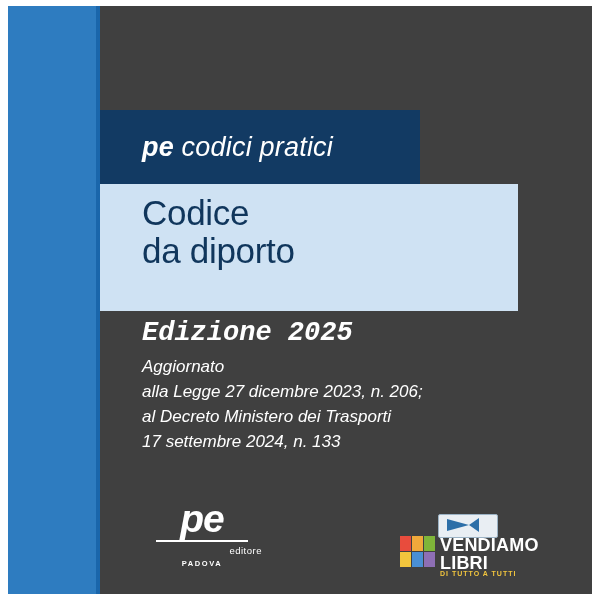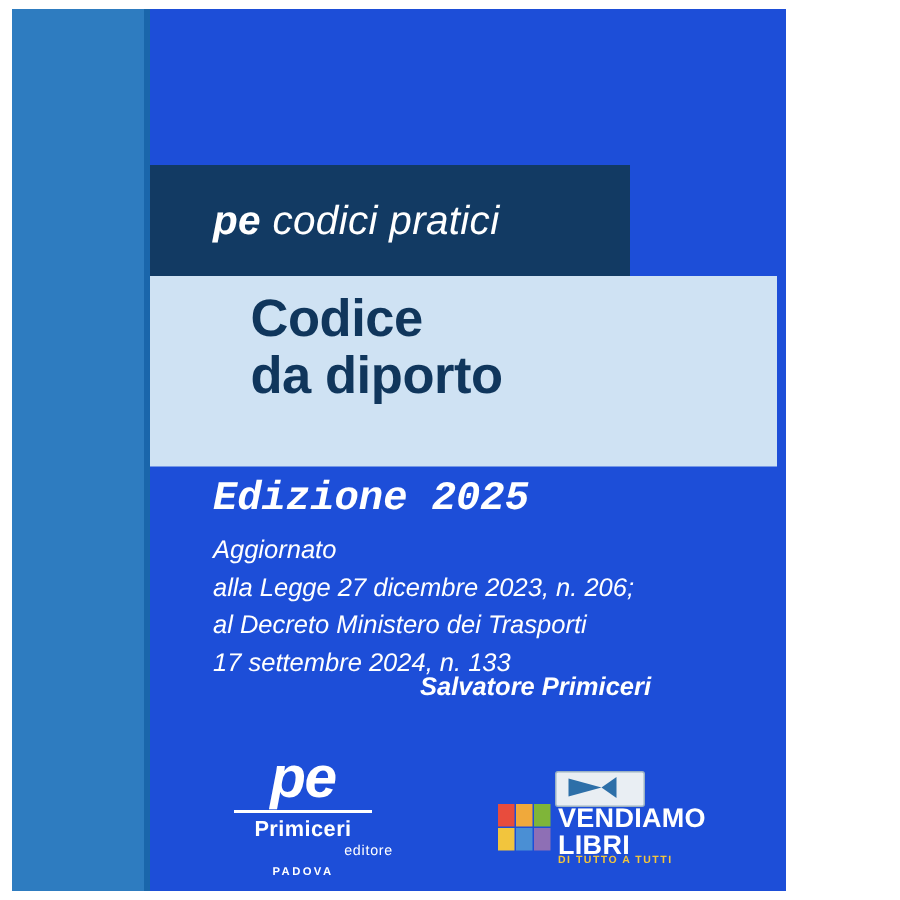--- a/index.html
+++ b/index.html
@@ -19,23 +19,23 @@
     top: 0;
     width: 600px;
     height: 600px;
     background: #ffffff;
   }
   
   .page {
     position: absolute;
     left: 8px;
     top: 6px;
-    width: 516px;
+    width: 584px;
     height: 588px;
-    background: #1d4ed8;
+    background: #404040;
     box-sizing: border-box;
     padding-left: 36px;
   }
   
   .spine-band {
     position: absolute;
     left: 0px;
     top: 0px;
     width: 92px;
     height: 588px;
@@ -82,24 +82,23 @@
     height: 127px;
     background: #cfe2f3;
   }
   .title {
     position: absolute;
     left: 42px;
     top: 10px;
     width: 370px;
     color: #10365c;
     font-size: 35px;
-    font-weight: 700;
+    font-weight: 400;
     line-height: 1.08;
     letter-spacing: -0.3px;
-    margin-left: 25px;
   }
   
   .edition {
     position: absolute;
     left: 134px;
     top: 312px;
     color: #ffffff;
     font-size: 27px;
     font-weight: 700;
     font-style: italic;
@@ -278,27 +277,25 @@
     <div class="edition">Edizione 2025</div>
 
     <div class="updates">
       <div>Aggiornato</div>
       <div>alla Legge 27 dicembre 2023, n. 206;</div>
       <div>al Decreto Ministero dei Trasporti</div>
       <div>17 settembre 2024, n. 133</div>
     </div>
 
     <div class="curator">
-      <span class="name">Salvatore Primiceri</span>
     </div>
 
     <div class="publisher">
       <div class="pe">pe</div>
       <div class="rule"></div>
-      <div class="name">Primiceri</div>
       <div class="role">editore</div>
       <div class="city">PADOVA</div>
     </div>
 
     <div class="watermark">
       <div class="wm-badge">
         <span class="fish"></span>
         <span class="fish-tail"></span>
       </div>
       <div class="wm-bars">

